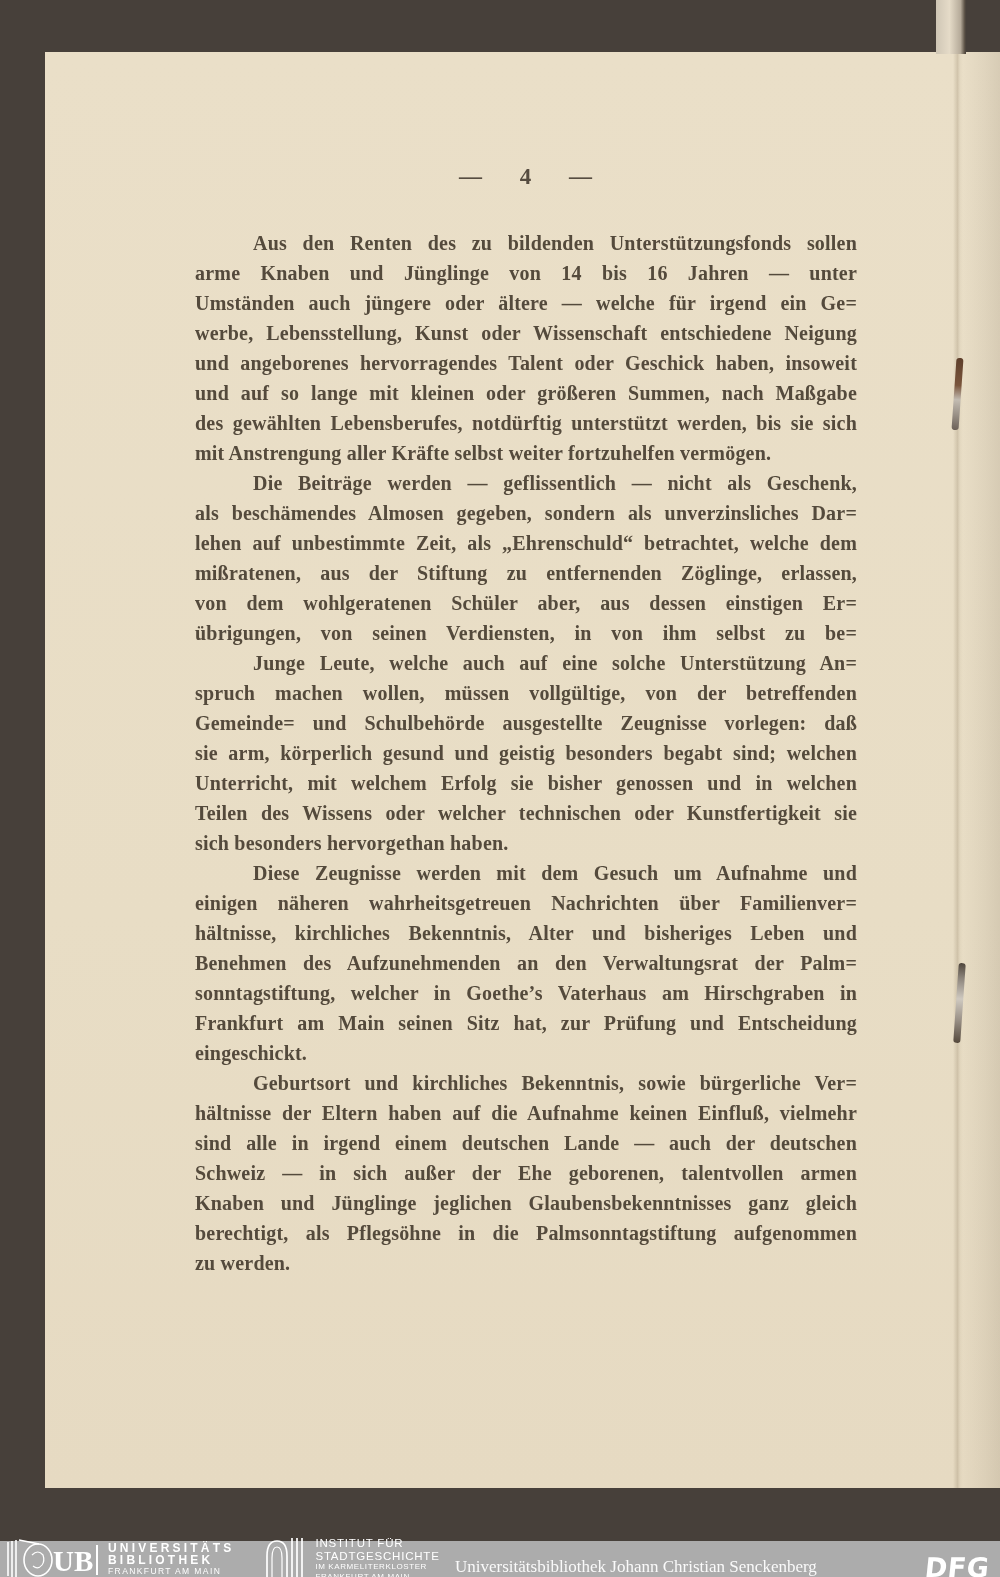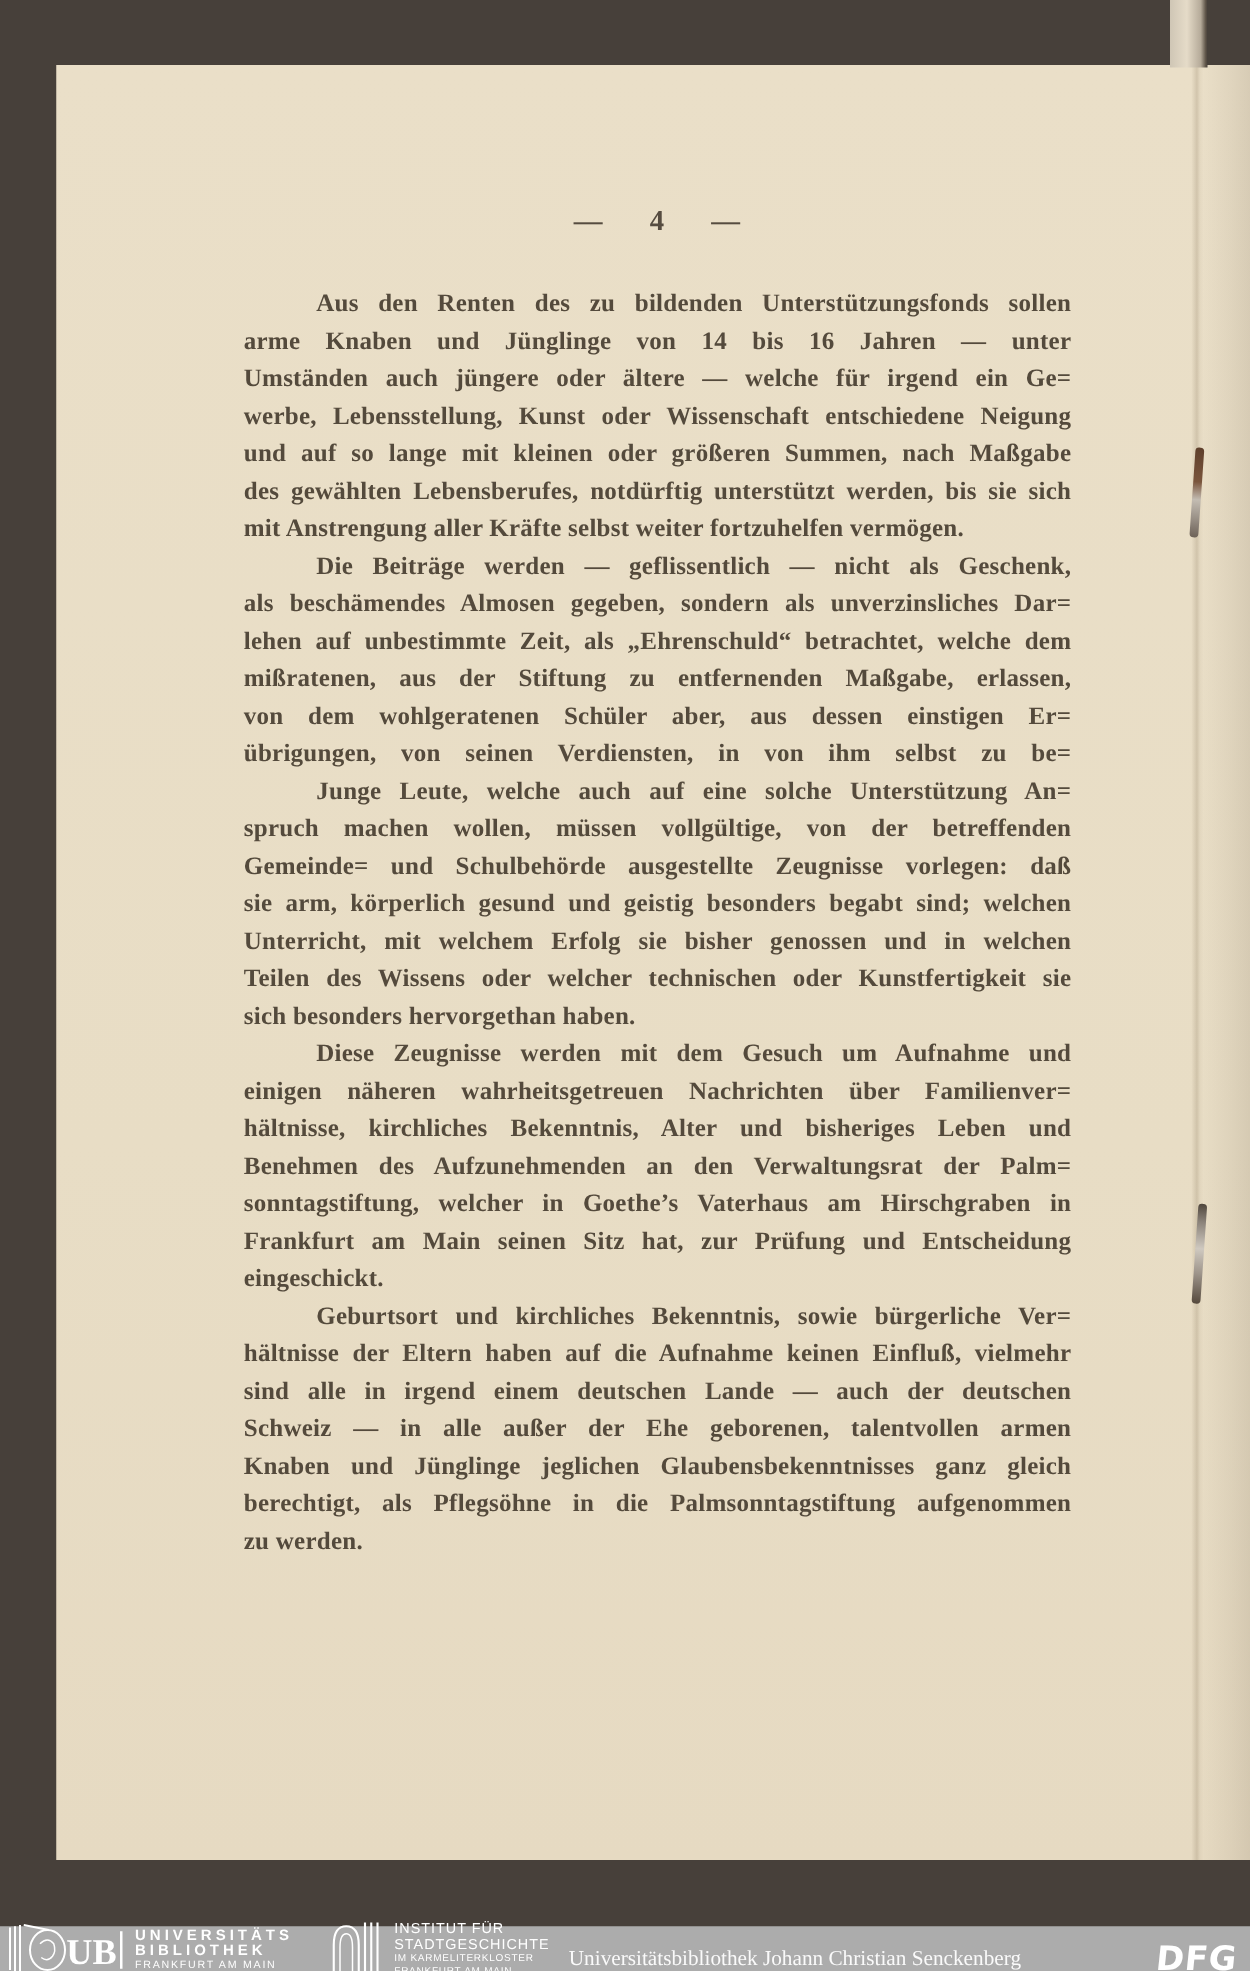--- a/index.html
+++ b/index.html
@@ -137,29 +137,30 @@
 <div class="scan-page">
   <div class="page-crease"></div>
   <div class="page-right-edge"></div>
   <div class="page-number">— 4 —</div>
   <div class="text-column">
       <div class="para">
         <div class="line first">Aus den Renten des zu bildenden Unterstützungsfonds sollen</div>
         <div class="line">arme Knaben und Jünglinge von 14 bis 16 Jahren — unter</div>
         <div class="line">Umständen auch jüngere oder ältere — welche für irgend ein Ge=</div>
         <div class="line">werbe, Lebensstellung, Kunst oder Wissenschaft entschiedene Neigung</div>
+        <div class="line">und angeborenes hervorragendes Talent oder Geschick haben, insoweit</div>
         <div class="line">und auf so lange mit kleinen oder größeren Summen, nach Maßgabe</div>
         <div class="line">des gewählten Lebensberufes, notdürftig unterstützt werden, bis sie sich</div>
         <div class="line last">mit Anstrengung aller Kräfte selbst weiter fortzuhelfen vermögen.</div>
       </div>
       <div class="para">
         <div class="line first">Die Beiträge werden — geflissentlich — nicht als Geschenk,</div>
         <div class="line">als beschämendes Almosen gegeben, sondern als unverzinsliches Dar=</div>
         <div class="line">lehen auf unbestimmte Zeit, als „Ehrenschuld“ betrachtet, welche dem</div>
-        <div class="line">mißratenen, aus der Stiftung zu entfernenden Maßgabe, erlassen,</div>
+        <div class="line">mißratenen, aus der Stiftung zu entfernenden Zöglinge, erlassen,</div>
         <div class="line">von dem wohlgeratenen Schüler aber, aus dessen einstigen Er=</div>
         <div class="line">übrigungen, von seinen Verdiensten, in von ihm selbst zu be=</div>
       </div>
       <div class="para">
         <div class="line first">Junge Leute, welche auch auf eine solche Unterstützung An=</div>
         <div class="line">spruch machen wollen, müssen vollgültige, von der betreffenden</div>
         <div class="line">Gemeinde= und Schulbehörde ausgestellte Zeugnisse vorlegen: daß</div>
         <div class="line">sie arm, körperlich gesund und geistig besonders begabt sind; welchen</div>
         <div class="line">Unterricht, mit welchem Erfolg sie bisher genossen und in welchen</div>
         <div class="line">Teilen des Wissens oder welcher technischen oder Kunstfertigkeit sie</div>
@@ -171,21 +172,21 @@
         <div class="line">hältnisse, kirchliches Bekenntnis, Alter und bisheriges Leben und</div>
         <div class="line">Benehmen des Aufzunehmenden an den Verwaltungsrat der Palm=</div>
         <div class="line">sonntagstiftung, welcher in Goethe’s Vaterhaus am Hirschgraben in</div>
         <div class="line">Frankfurt am Main seinen Sitz hat, zur Prüfung und Entscheidung</div>
         <div class="line last">eingeschickt.</div>
       </div>
       <div class="para">
         <div class="line first">Geburtsort und kirchliches Bekenntnis, sowie bürgerliche Ver=</div>
         <div class="line">hältnisse der Eltern haben auf die Aufnahme keinen Einfluß, vielmehr</div>
         <div class="line">sind alle in irgend einem deutschen Lande — auch der deutschen</div>
-        <div class="line">Schweiz — in alle außer der Ehe geborenen, talentvollen armen</div>
+        <div class="line">Schweiz — in sich außer der Ehe geborenen, talentvollen armen</div>
         <div class="line">Knaben und Jünglinge jeglichen Glaubensbekenntnisses ganz gleich</div>
         <div class="line">berechtigt, als Pflegsöhne in die Palmsonntagstiftung aufgenommen</div>
         <div class="line last">zu werden.</div>
       </div>
     </div>
 </div>
 
 <div class="ribbon-top"></div>
 <div class="staple staple-1"></div>
 <div class="staple staple-2"></div>

